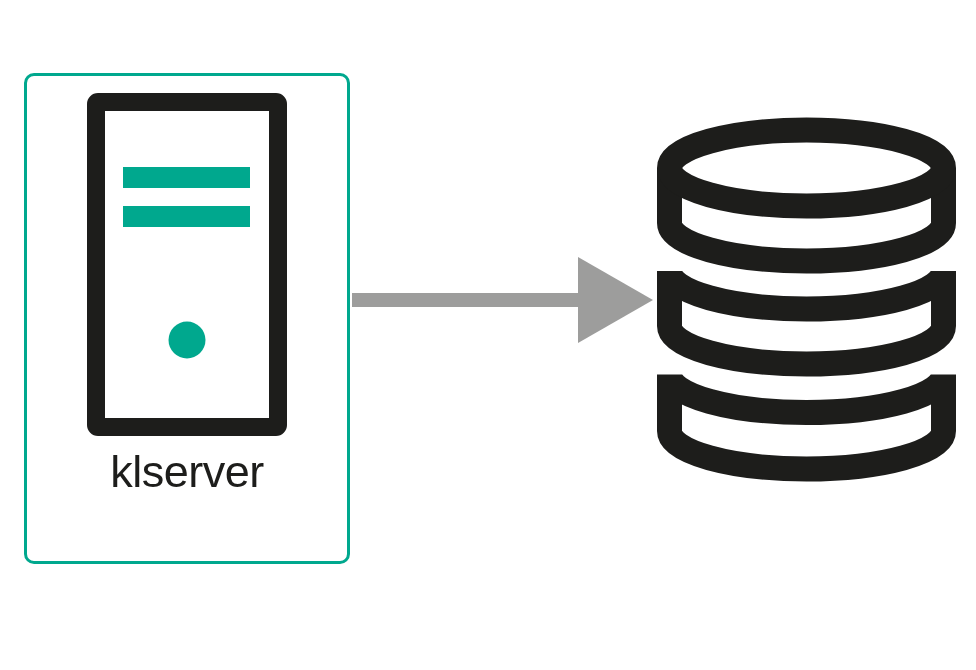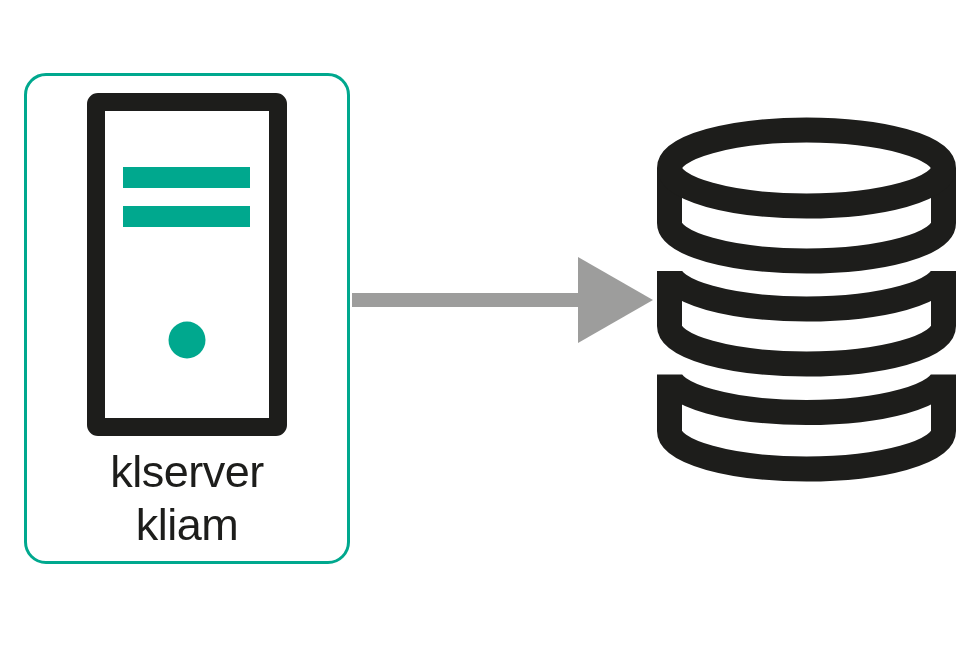--- a/index.html
+++ b/index.html
@@ -17,21 +17,21 @@
   }
   
   .server-node {
     position: absolute;
     left: 24px;
     top: 73px;
     width: 326px;
     height: 491px;
     box-sizing: border-box;
     border: 3px solid var(--teal, #00a88e);
-    border-radius: 22px;
+    border-radius: 10px;
     background: #ffffff;
   }
   .server-icon {
     position: absolute;
     left: 60px;
     top: 17px;
     width: 200px;
     height: 343px;
   }
   .tower-outline {
@@ -82,21 +82,20 @@
 
   <div class="server-node">
     <svg class="server-icon" viewBox="0 0 200 343" xmlns="http://www.w3.org/2000/svg" aria-hidden="true">
       <rect class="tower-outline" x="9" y="9" width="182" height="325" rx="2"></rect>
       <rect class="teal-fill" x="36" y="74" width="127" height="21"></rect>
       <rect class="teal-fill" x="36" y="113" width="127" height="21"></rect>
       <circle class="teal-fill" cx="100" cy="247" r="18.5"></circle>
     </svg>
     <div class="server-label">
       <div>klserver</div>
-      <div>kliam</div>
     </div>
   </div>
 
   <svg class="arrow-svg" viewBox="0 0 302 90" xmlns="http://www.w3.org/2000/svg" aria-hidden="true">
     <rect class="arrow-fill" x="0" y="38" width="228" height="14"></rect>
     <polygon class="arrow-fill" points="226,2 226,88 301,45"></polygon>
   </svg>
 
   <svg class="db-svg" viewBox="0 0 299 369" xmlns="http://www.w3.org/2000/svg" aria-hidden="true">
     <g>

